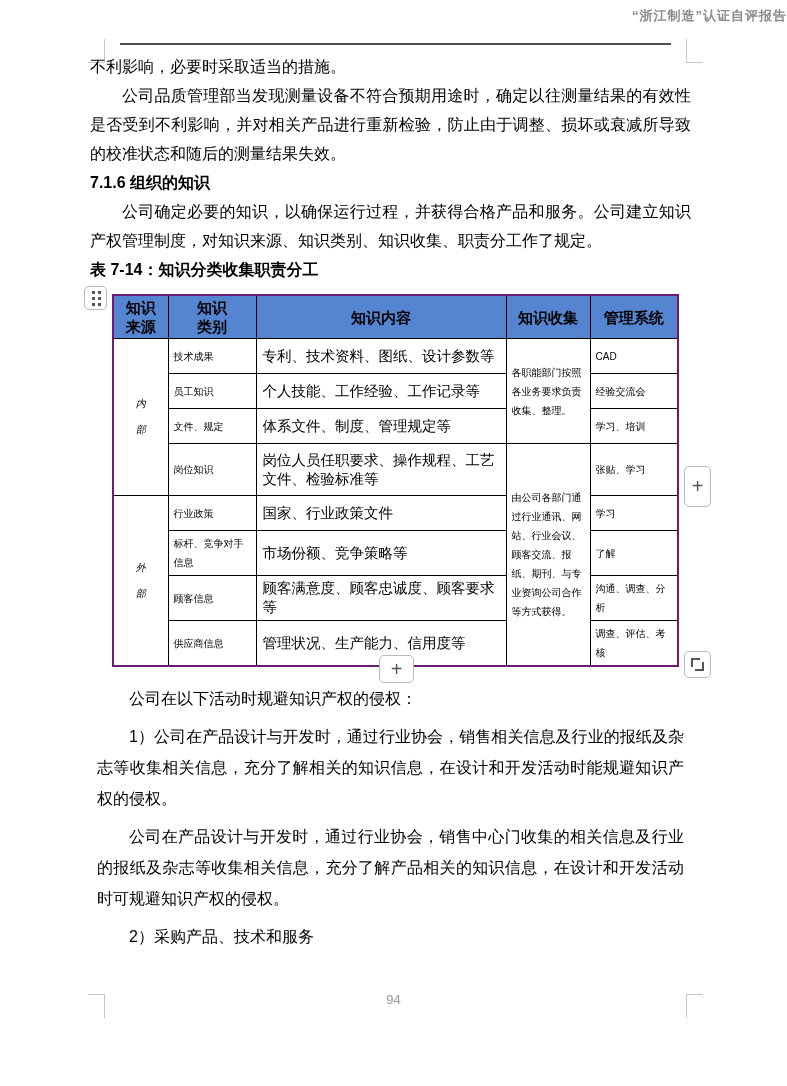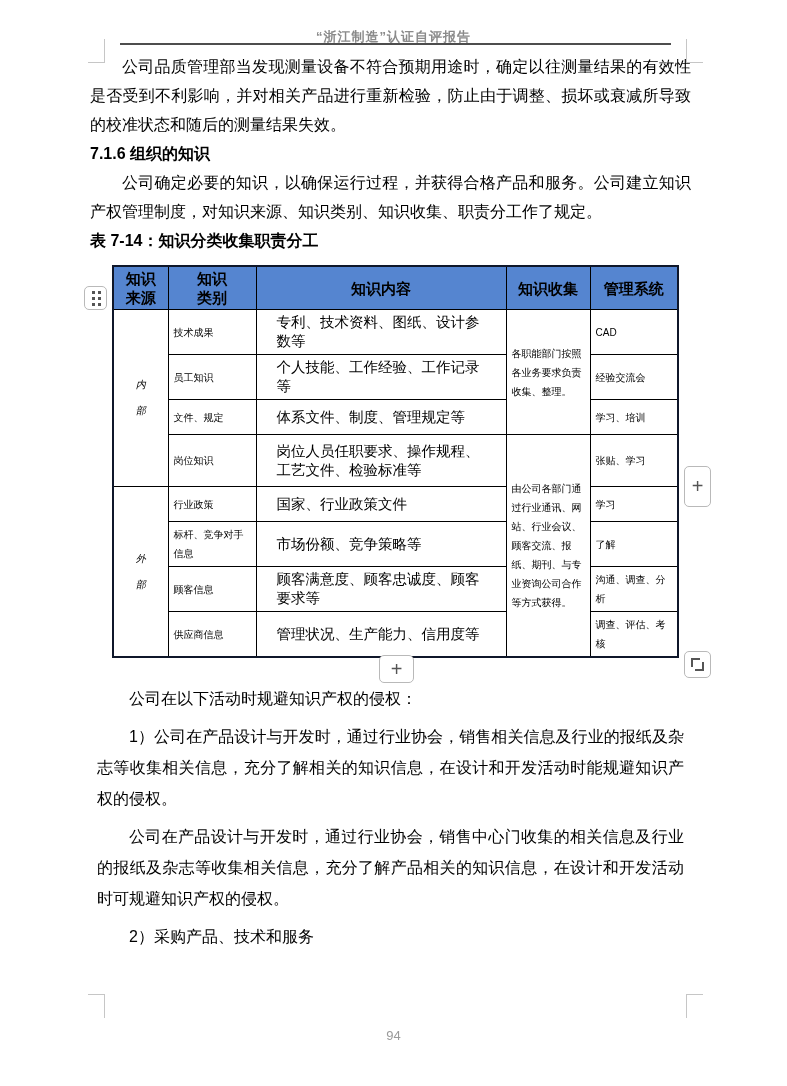--- a/index.html
+++ b/index.html
@@ -2,47 +2,47 @@
 <html><head>
 <meta charset="utf-8">
 <style>
   html,body{margin:0;padding:0;}
   body{
     width:787px;height:1086px;position:relative;background:#ffffff;
     font-family:"Liberation Sans",sans-serif;color:#000;overflow:hidden;
   }
   
   .doc-title{
-    position:absolute;top:28px;left:0;width:100%;text-align:center;
+    position:absolute;top:7px;left:0;width:100%;text-align:right;
     font-size:13px;font-weight:bold;color:#8a8a8a;letter-spacing:1px;
   }
   .header-rule{position:absolute;top:43px;left:120px;width:551px;height:2px;background:#4d4d4d;}
   .corner{position:absolute;width:16px;height:23px;}
   .corner.tl{left:88px;top:39px;border-right:1px solid #c6c6c6;border-bottom:1px solid #c6c6c6;}
   .corner.tr{left:686px;top:39px;border-left:1px solid #c6c6c6;border-bottom:1px solid #c6c6c6;}
   .corner.bl{left:88px;top:994px;border-right:1px solid #c6c6c6;border-top:1px solid #c6c6c6;}
   .corner.br{left:686px;top:994px;border-left:1px solid #c6c6c6;border-top:1px solid #c6c6c6;}
-  .page-number{position:absolute;top:1028px;left:0;width:100%;text-align:center;font-size:13px;color:#9a9a9a;}
+  .page-number{position:absolute;top:992px;left:0;width:100%;text-align:center;font-size:13px;color:#9a9a9a;}
 
   
   .content{position:absolute;left:90px;top:52px;width:601px;}
   .content p{margin:0;font-size:16px;line-height:29px;text-align:justify;}
   .ind{text-indent:2em;}
   .sec-heading{margin:6px 0 0 0;font-size:16.5px;line-height:34px;font-weight:bold;}
   .tbl-caption{margin:14px 0 0 0;font-size:15px;font-weight:bold;text-align:center;line-height:26px;}
 
   
   table{border-collapse:collapse;margin:10px 0 0 22px;width:565px;table-layout:fixed;
-        border:2px solid #0f172a;}
+        border:2px solid #701a75;}
   th,td{border:1px solid #000;overflow:hidden;}
   th{background:#5585d0;font-size:15px;font-weight:bold;text-align:center;
      padding:2px 1px;line-height:19px;vertical-align:middle;color:#000;}
   td{font-size:10px;line-height:19px;padding:3px 5px;vertical-align:middle;text-align:left;}
   td.center{text-align:center;font-style:italic;}
-  td.content-cell{padding:3px 20px;font-size:14.5px;}
+  td.content-cell{padding:3px 6px;font-size:14.5px;}
   .vstack{display:inline-block;width:1.1em;word-break:break-all;line-height:26px;text-align:center;}
   .two-line{display:inline-block;width:2.05em;word-break:break-all;line-height:19px;}
   tr.h42{height:42px;} tr.h35{height:35px;} tr.h52{height:52px;} tr.h40{height:40px;}
 
   .after{position:absolute;left:90px;top:676px;width:601px;}
   .after p{margin:7px;font-size:16px;line-height:31px;text-align:justify;}
 
   
   .ctrl{position:absolute;border:1px solid #b9b9b9;border-radius:5px;background:#fff;
         display:flex;align-items:center;justify-content:center;color:#555;box-sizing:border-box;cursor:pointer;}
@@ -60,20 +60,21 @@
 
 <div class="doc-title">“浙江制造”认证自评报告</div>
 <div class="header-rule"></div>
 
 <div class="corner tl"></div>
 <div class="corner tr"></div>
 <div class="corner bl"></div>
 <div class="corner br"></div>
 
 <div class="content">
+  <p>不利影响，必要时采取适当的措施。</p>
   <p class="ind">公司品质管理部当发现测量设备不符合预期用途时，确定以往测量结果的有效性是否受到不利影响，并对相关产品进行重新检验，防止由于调整、损坏或衰减所导致的校准状态和随后的测量结果失效。</p>
   <p class="sec-heading">7.1.6 组织的知识</p>
   <p class="ind">公司确定必要的知识，以确保运行过程，并获得合格产品和服务。公司建立知识产权管理制度，对知识来源、知识类别、知识收集、职责分工作了规定。</p>
   <p class="tbl-caption">表 7-14：知识分类收集职责分工</p>
 
   <table>
     <colgroup>
       <col style="width:55px">
         <col style="width:88px">
         <col style="width:250px">

